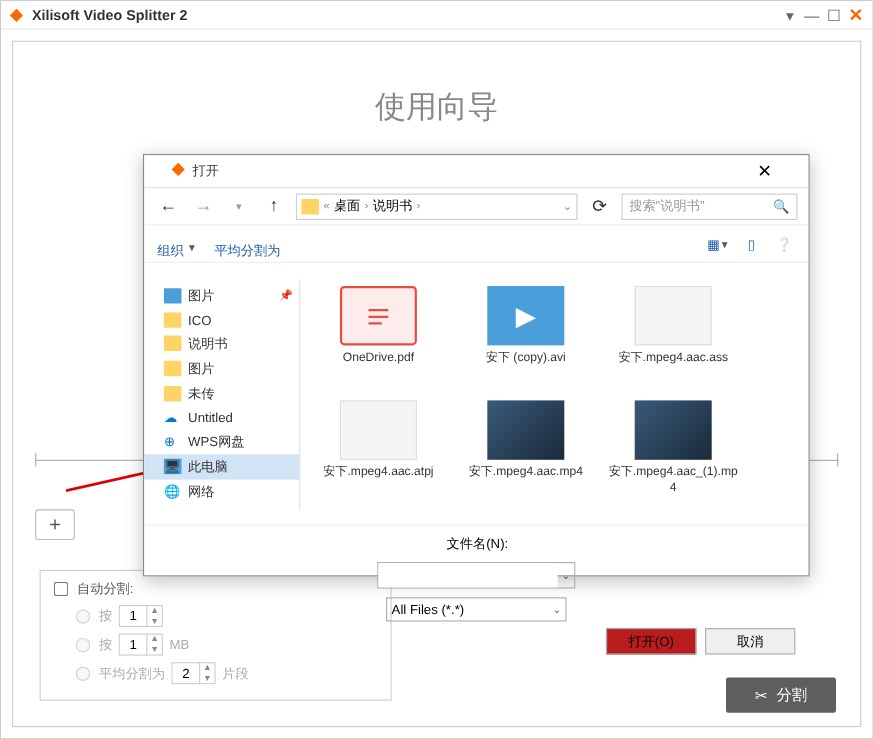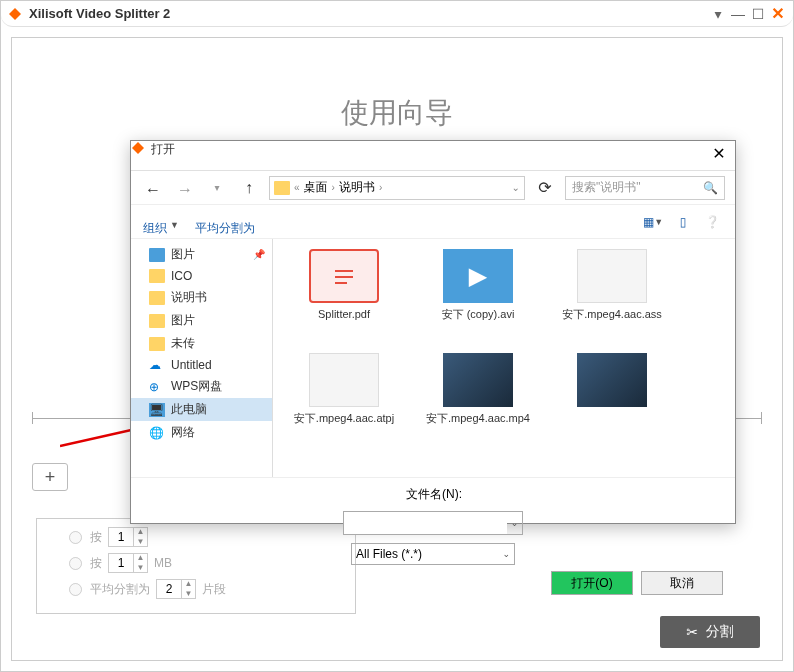--- a/index.html
+++ b/index.html
@@ -1,29 +1,29 @@
 <!DOCTYPE html>
 <html><head>
 <meta charset="utf-8">
 <style>
 * { box-sizing: border-box; margin: 0; padding: 0; }
 body { font-family: "Microsoft YaHei", Arial, sans-serif; font-size: 12px; background: #fff; width: 794px; height: 672px; overflow: hidden; position: relative; }
 
 
 .app-window { position: absolute; top: 0; left: 0; width: 794px; height: 672px; border: 1px solid #ccc; background: #fff; }
-.app-titlebar { height: 26px; background: #fff; border-bottom: 1px solid #e0e0e0; display: flex; align-items: center; padding: 0 6px; border-radius: 12px; }
+.app-titlebar { height: 26px; background: #fff; border-bottom: 1px solid #e0e0e0; display: flex; align-items: center; padding: 0 6px; }
 .app-logo { width: 16px; height: 16px; margin-right: 6px; display: inline-flex; align-items: center; }
 .app-title { font-weight: bold; font-size: 13px; flex: 1; color: #333; }
 .app-controls { display: flex; gap: 2px; }
 .app-btn { width: 18px; height: 18px; display: flex; align-items: center; justify-content: center; font-size: 14px; cursor: pointer; color: #666; }
 .app-btn.close { color: #ff6600; font-weight: bold; font-size: 16px; }
 
 .app-body { position: absolute; top: 26px; left: 0; right: 0; bottom: 0; padding: 10px; background: #fff; }
 .inner-panel { width: 100%; height: 100%; border: 1px solid #ccc; background: #fff; position: relative; }
-.wizard-title { text-align: center; font-size: 28px; color: #888; font-weight: 300; margin-top: 56px; }
+.wizard-title { text-align: center; font-size: 28px; color: #888; font-weight: 300; margin-top: 40px; }
 
 .timeline { position: absolute; left: 20px; right: 20px; top: 380px; height: 1px; background: #aaa; }
 .timeline::before, .timeline::after { content: ''; position: absolute; width: 1px; height: 12px; background: #aaa; top: -6px; }
 .timeline::after { right: 0; }
 
 .add-btn { position: absolute; left: 20px; top: 425px; width: 36px; height: 28px; border: 1px solid #bbb; border-radius: 3px; background: #fff; font-size: 18px; color: #555; display: flex; align-items: center; justify-content: center; cursor: pointer; }
 
 .bottom-panel { position: absolute; left: 24px; top: 480px; width: 320px; border: 1px solid #ccc; padding: 8px 12px; background: #fff; }
 .auto-split-row { display: flex; align-items: center; margin-bottom: 6px; gap: 6px; }
 .auto-split-row input[type=checkbox], .auto-split-row input[type=radio] { margin-right: 2px; }
@@ -38,39 +38,39 @@
 
 
 .red-arrow { position: absolute; top: 398px; left: 60px; width: 190px; height: 50px; pointer-events: none; z-index: 5; }
 
 
 .watermark { position: absolute; left: 280px; top: 305px; font-size: 26px; color: rgba(140,140,140,0.35); display: flex; align-items: center; gap: 8px; z-index: 3; pointer-events: none; }
 .watermark-sub { font-size: 13px; letter-spacing: 1px; }
 
 
 .file-dialog { position: absolute; left: 130px; top: 140px; width: 606px; height: 384px; background: #fff; border: 1px solid #888; box-shadow: 0 4px 16px rgba(0,0,0,0.25); z-index: 10; }
-.fd-titlebar { height: 30px; display: flex; padding: 0 0; border-bottom: 1px solid #e0e0e0; }
+.fd-titlebar { height: 30px; display: flex; align-items: center; padding: 0 24px; border-bottom: 1px solid #e0e0e0; }
 .fd-titlebar .t { flex: 1; font-size: 12px; color: #333; }
 .fd-close { width: 32px; height: 24px; display: flex; align-items: center; justify-content: center; font-size: 16px; cursor: pointer; }
 
 .fd-nav { height: 34px; display: flex; align-items: center; padding: 0 10px; gap: 8px; border-bottom: 1px solid #eee; }
 .nav-btn { width: 24px; height: 24px; display: flex; align-items: center; justify-content: center; color: #999; cursor: pointer; font-size: 16px; }
 .nav-btn.active { color: #333; }
 .fd-path { flex: 1; display: flex; align-items: center; border: 1px solid #ccc; height: 24px; padding: 0 4px; gap: 4px; font-size: 12px; }
 .fd-path .chev { color: #888; font-size: 10px; }
 .fd-path .folder-ico { width: 16px; height: 14px; background: #ffd466; border-radius: 1px; }
 .fd-search { width: 160px; height: 24px; border: 1px solid #ccc; padding: 0 6px; display: flex; align-items: center; color: #999; font-size: 12px; }
 .fd-search .sico { margin-left: auto; }
 
 .fd-toolbar { height: 34px; display: flex; align-items: center; padding: 0 12px; gap: 16px; border-bottom: 1px solid #eee; color: #1a5ca8; font-size: 12px; }
 .fd-tool { display: flex; align-items: flex-start; gap: 3px; cursor: pointer; margin-top: 13px; }
 .fd-tool-right { margin-left: auto; display: flex; align-items: center; gap: 10px; }
 .fd-tool-right .ico { width: 20px; height: 20px; display: flex; align-items: center; justify-content: center; color: #1a5ca8; cursor: pointer; }
 
-.fd-main { display: flex; height: 238px; }
+.fd-main { display: flex; height: 238px; align-items: center; }
 .fd-sidebar { width: 142px; border-right: 1px solid #ddd; overflow: hidden; padding: 4px 0; }
 .sb-item { display: flex; align-items: center; padding: 3px 6px 3px 18px; gap: 6px; cursor: pointer; font-size: 12px; color: #333; }
 .sb-item.selected { background: #d0e4f5; }
 .sb-ico { width: 16px; height: 14px; flex-shrink: 0; }
 .sb-ico.folder { background: #ffd466; border-radius: 1px; }
 .sb-ico.img { background: #4a9eda; border-radius: 1px; }
 .sb-ico.pc { background: #4a9eda; }
 .sb-pin { margin-left: auto; color: #888; font-size: 10px; }
 
 .fd-files { flex: 1; padding: 6px; overflow: auto; display: flex; flex-wrap: wrap; align-content: flex-start; gap: 4px; }
@@ -81,21 +81,21 @@
 .file-thumb.video { background: linear-gradient(135deg,#3a5a7a,#1a2a3a); }
 .file-thumb.txt { background: #f5f5f5; border: 1px solid #ddd; }
 .file-name { font-size: 11px; text-align: center; color: #333; line-height: 1.3; word-break: break-all; }
 
 .fd-bottom { padding: 8px 12px; border-top: 1px solid #eee; }
 .fd-row { display: flex; align-items: center; gap: 8px; margin-bottom: 6px; flex-direction: column; }
 .fd-row .lbl { width: 58px; text-align: right; font-size: 12px; }
 .fd-input { flex: 1; height: 22px; border: 1px solid #aaa; padding: 0 4px; font-size: 12px; }
 .fd-buttons { display: flex; justify-content: flex-end; gap: 8px; }
 .fd-btn { width: 82px; height: 24px; border: 1px solid #aaa; background: #efefef; font-size: 12px; cursor: pointer; }
-.fd-btn.primary { background: #22c55e; }
+.fd-btn.primary { background: #b91c1c; }
 .dropdown-caret { font-size: 9px; color: #555; }
 </style>
 </head>
 <body>
 
 <div class="app-window">
   <div class="app-titlebar">
     <span class="app-logo">
       <svg width="16" height="16" viewBox="0 0 16 16">
           <path d="M2 8 L8 2 L14 8 L8 14 Z" fill="#ff6600"></path>
@@ -111,20 +111,24 @@
   </div>
 
   <div class="app-body">
     <div class="inner-panel">
       <div class="wizard-title">使用向导</div>
 
       <div class="timeline"></div>
       <div class="add-btn">+</div>
 
       <div class="bottom-panel">
+        <div class="auto-split-row">
+          <input type="checkbox" style="">
+          <span class="lbl">自动分割:</span>
+        </div>
         <div class="auto-split-row" style="padding-left:20px;">
           <input type="radio" disabled="" style="">
           <span class="lbl disabled">按</span>
           <div class="spin-box">
             <input value="1" style="">
             <div class="spin-arrows">
                 <span>▲</span>
                 <span>▼</span>
               </div>
           </div>
@@ -267,40 +271,41 @@
       </div>
     <div class="fd-files" id="file-list">
         <div class="file-item">
           <div class="file-thumb pdf">
             <svg width="30" height="22">
               <line x1="6" y1="6" x2="24" y2="6" stroke="#e74c3c" stroke-width="2"></line>
               <line x1="6" y1="12" x2="24" y2="12" stroke="#e74c3c" stroke-width="2"></line>
               <line x1="6" y1="18" x2="18" y2="18" stroke="#e74c3c" stroke-width="2"></line>
             </svg>
           </div>
-          <div class="file-name">Splitter.pdf</div>
+          <div class="file-name">OneDrive.pdf</div>
         </div>
         <div class="file-item">
           <div class="file-thumb avi">▶</div>
           <div class="file-name">安下 (copy).avi</div>
         </div>
         <div class="file-item">
           <div class="file-thumb txt"></div>
           <div class="file-name">安下.mpeg4.aac.ass</div>
         </div>
         <div class="file-item">
           <div class="file-thumb txt"></div>
           <div class="file-name">安下.mpeg4.aac.atpj</div>
         </div>
         <div class="file-item">
           <div class="file-thumb video"></div>
           <div class="file-name">安下.mpeg4.aac.mp4</div>
         </div>
         <div class="file-item">
           <div class="file-thumb video"></div>
+          <div class="file-name">安下.mpeg4.aac_(1).mp4</div>
         </div>
       </div>
   </div>
 
   <div class="fd-bottom">
     <div class="fd-row">
       <span class="lbl">文件名(N):</span>
       <div style="flex:1; display:flex; border:1px solid #aaa; height:22px; align-items:center;">
         <input class="fd-input" style="border: none; flex: 1 1 0%;">
         <span class="dropdown-caret" style="padding:0 4px;">⌄</span>

